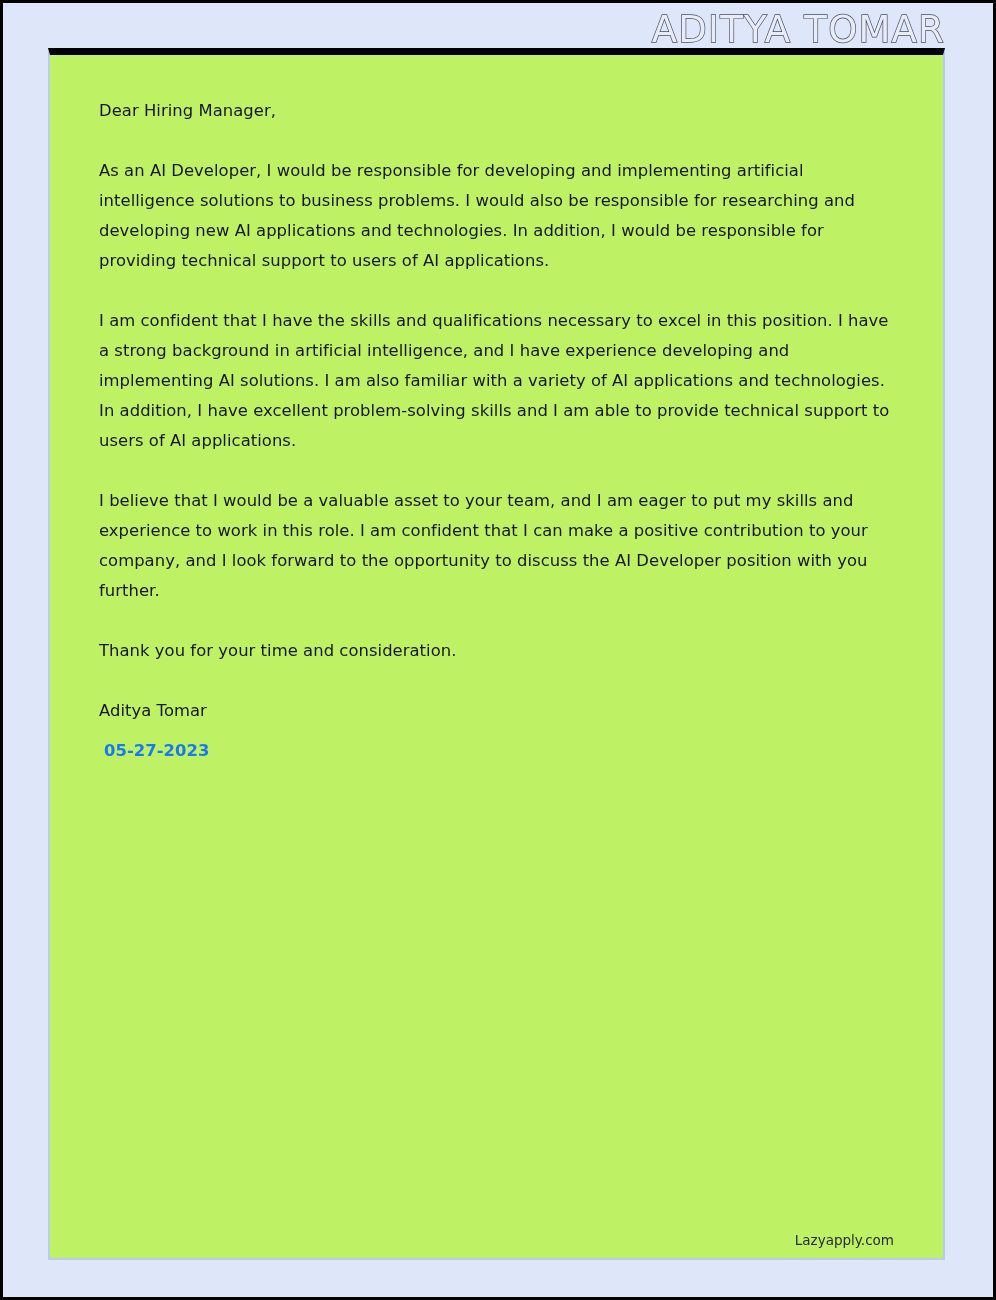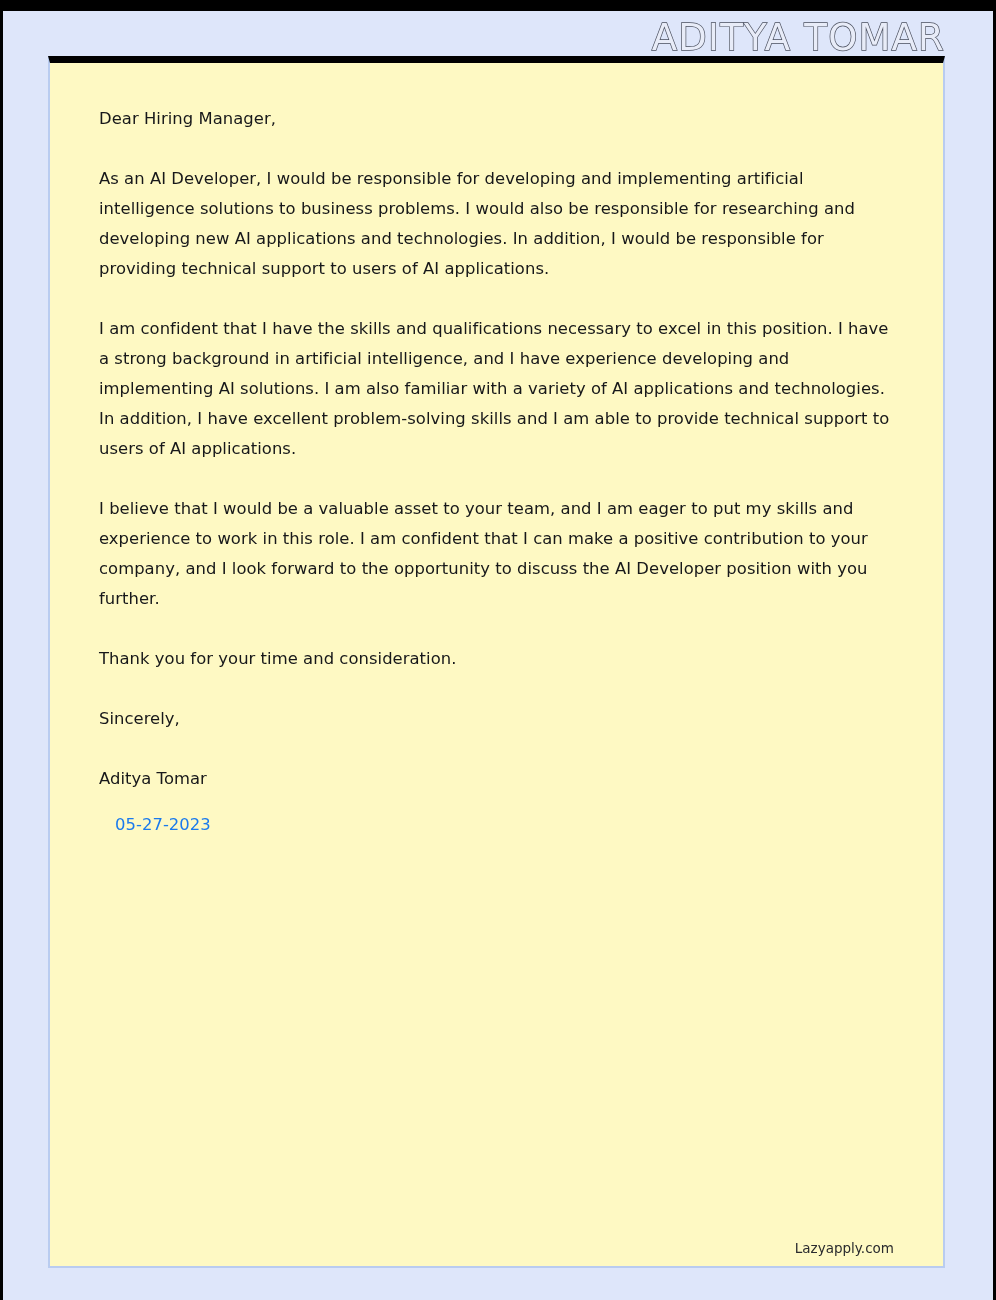--- a/index.html
+++ b/index.html
@@ -11,21 +11,21 @@
     height: 1300px;
     background: #000000;
     font-family: "DejaVu Sans", sans-serif;
     overflow: hidden;
   }
 
   
   #canvas {
     position: absolute;
     left: 0;
-    top: 8px;
+    top: 0;
     width: 996px;
     height: 1020px;
     background: #000000;
     box-sizing: border-box;
   }
 
   #page-bg {
     position: absolute;
     left: 3px;
     top: 3px;
@@ -62,21 +62,21 @@
     top: 2px;
   }
 
   
   #sheet {
     position: absolute;
     left: 48px;
     top: 48px;
     width: 897px;
     height: 1212px;
-    background: #fef9c3;
+    background: #bef264;
     border-left: 2px solid #b9ccf0;
     border-right: 2px solid #b9ccf0;
     border-bottom: 2px solid #b9ccf0;
     border-top: 7px solid #000000;
     box-sizing: border-box;
   }
 
   #sheet-inner {
     position: relative;
     width: 100%;
@@ -105,22 +105,23 @@
 
   .closing-line {
     margin: 12px 0 30px 0;
   }
 
   .signer {
     margin: 0 0 10px 0;
   }
 
   .letter-date {
-    margin: 16px;
+    margin: 5px;
     color: #1a7aed;
+    font-weight: bold;
   }
 
   
   #footer {
     position: absolute;
     right: 49px;
     bottom: 10px;
     font-family: "DejaVu Sans", sans-serif;
     font-size: 13.5px;
     color: #2a2b2e;
@@ -149,21 +150,20 @@
 
 
         <p class="para">As an AI Developer, I would be responsible for developing and implementing artificial intelligence solutions to business problems. I would also be responsible for researching and developing new AI applications and technologies. In addition, I would be responsible for providing technical support to users of AI applications.</p>
 
         <p class="para">I am confident that I have the skills and qualifications necessary to excel in this position. I have a strong background in artificial intelligence, and I have experience developing and implementing AI solutions. I am also familiar with a variety of AI applications and technologies. In addition, I have excellent problem-solving skills and I am able to provide technical support to users of AI applications.</p>
 
         <p class="para">I believe that I would be a valuable asset to your team, and I am eager to put my skills and experience to work in this role. I am confident that I can make a positive contribution to your company, and I look forward to the opportunity to discuss the AI Developer position with you further.</p>
 
         <p class="closing-line">Thank you for your time and consideration.</p>
 
-        <p class="closing-line">Sincerely,</p>
 
         <p class="signer">Aditya Tomar</p>
 
         <p class="letter-date">05-27-2023</p>
 
       </div>
 
       <div id="footer">Lazyapply.com</div>
 
     </div>

